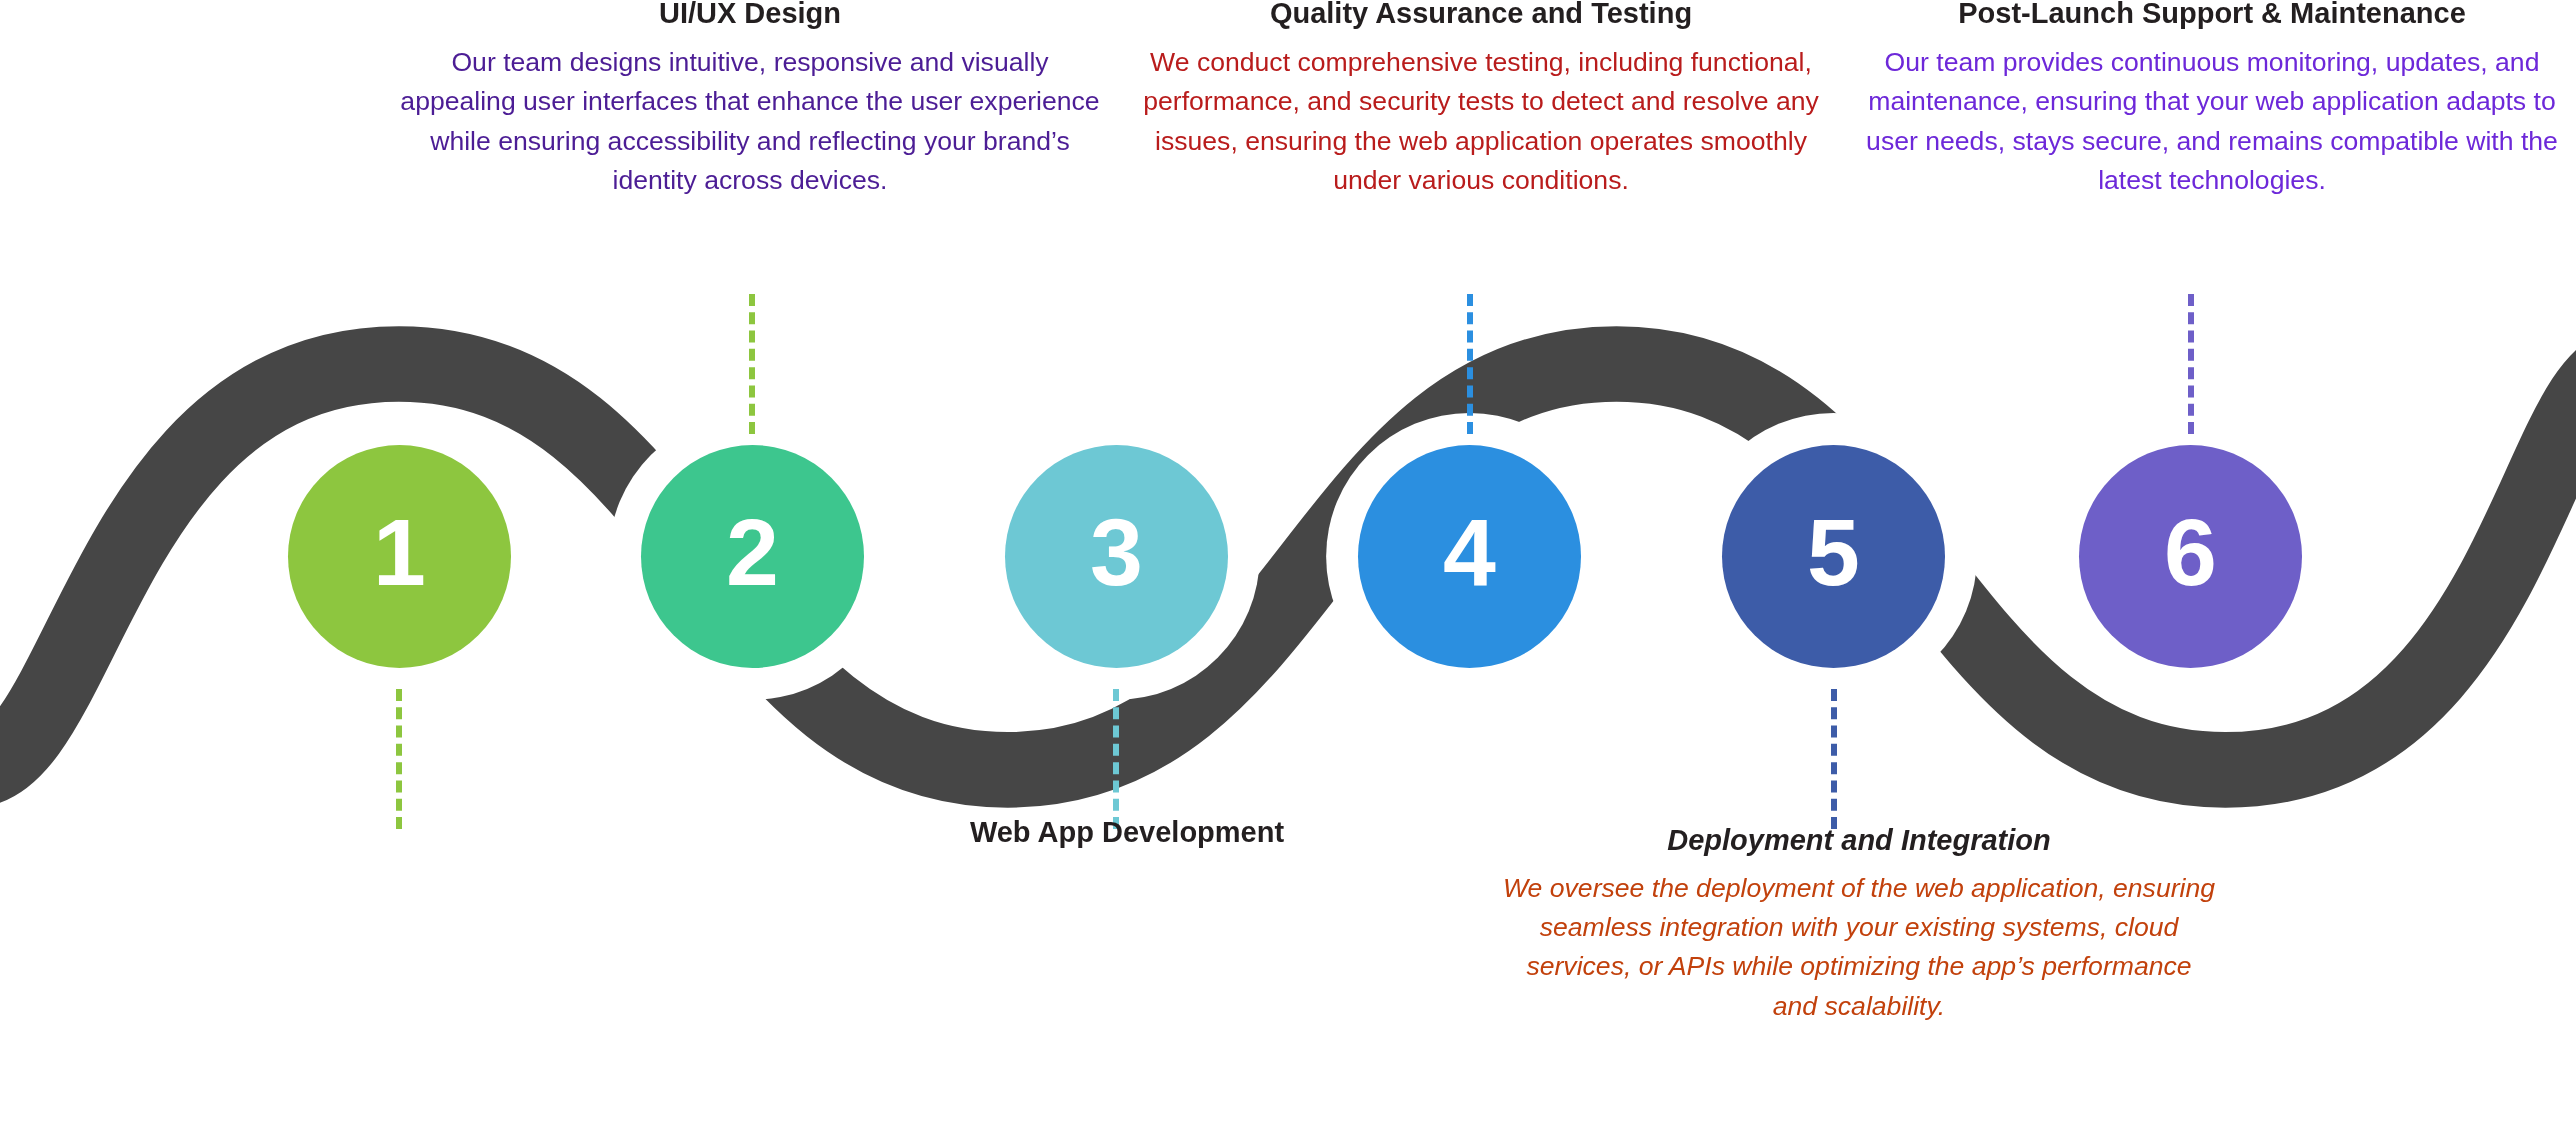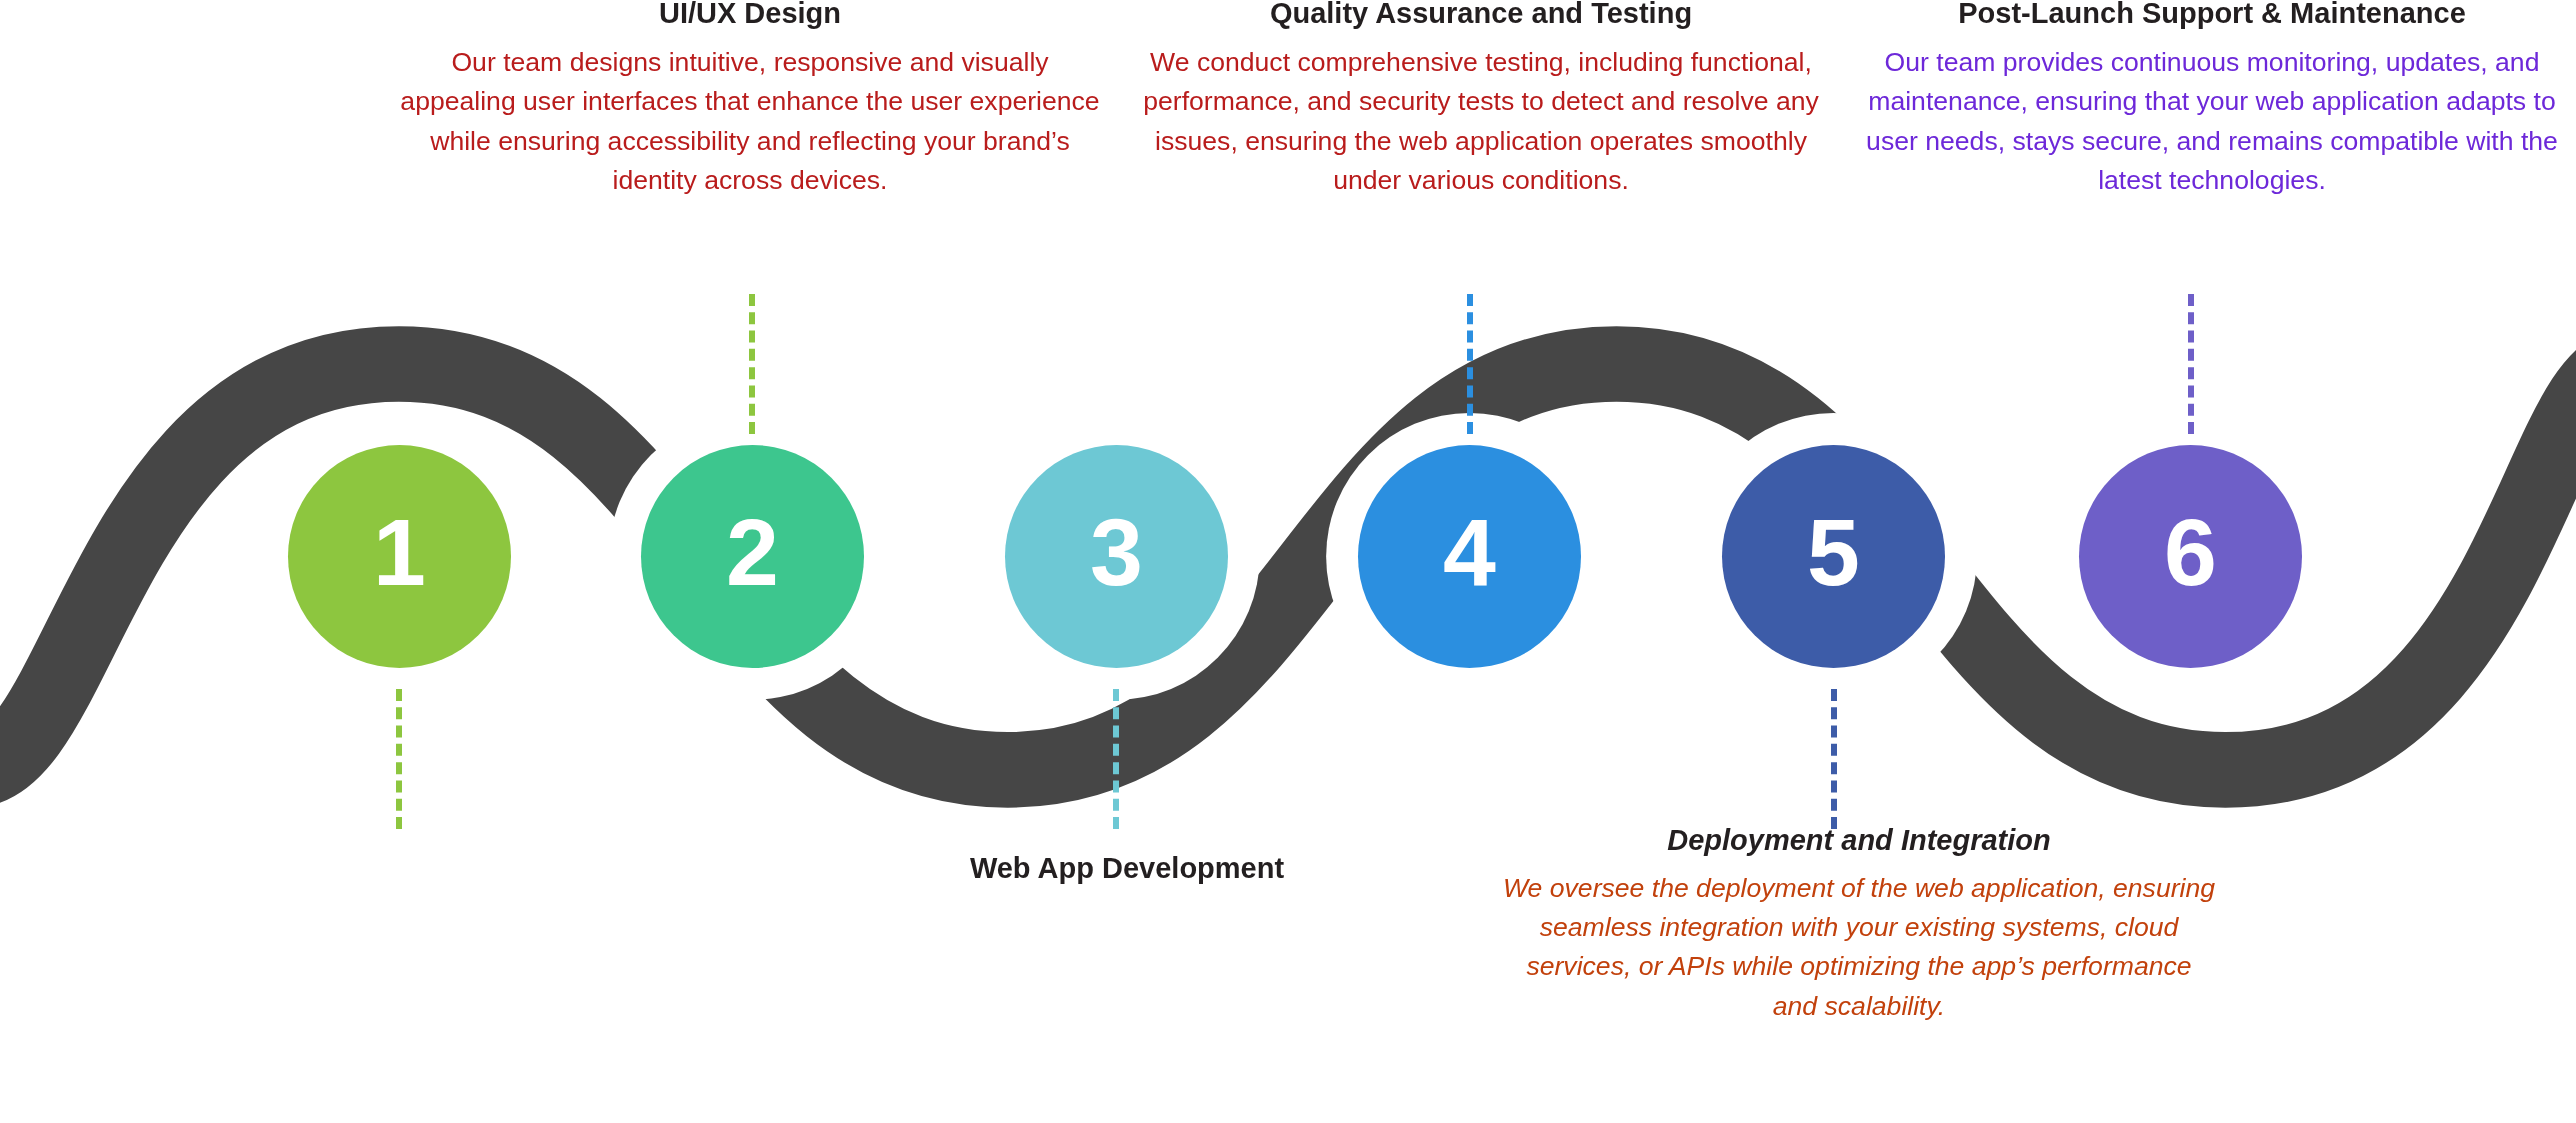--- a/index.html
+++ b/index.html
@@ -108,35 +108,35 @@
   </div>
   <div class="node" style="left: 1722px; top: 445px; background: rgb(61, 92, 168); color: rgb(255, 255, 255);">
     <span>5</span>
   </div>
   <div class="node" style="left: 2079px; top: 445px; background: rgb(110, 95, 200); color: rgb(255, 255, 255);">
     <span>6</span>
   </div>
 
   <div class="block top" style="left:393px; top:-2.8px; width:714px;">
     <p class="ttl" style="color: rgb(35, 31, 32);">UI/UX Design</p>
-    <p class="body" style="color: #b91c1c;">Our team designs intuitive, responsive and visually appealing user interfaces that enhance the user experience while ensuring accessibility and reflecting your brand’s identity across devices.</p>
+    <p class="body" style="color: #4c1d95;">Our team designs intuitive, responsive and visually appealing user interfaces that enhance the user experience while ensuring accessibility and reflecting your brand’s identity across devices.</p>
   </div>
 
   <div class="block top" style="left:1124px; top:-2.8px; width:714px;">
     <p class="ttl" style="color: rgb(35, 31, 32);">Quality Assurance and Testing</p>
     <p class="body" style="color: #b91c1c;">We conduct comprehensive testing, including functional, performance, and security tests to detect and resolve any issues, ensuring the web application operates smoothly under various conditions.</p>
   </div>
 
   <div class="block top" style="left:1855px; top:-2.8px; width:714px;">
     <p class="ttl" style="color: rgb(35, 31, 32);">Post-Launch Support &amp; Maintenance</p>
     <p class="body" style="color: #6d28d9;">Our team provides continuous monitoring, updates, and maintenance, ensuring that your web application adapts to user needs, stays secure, and remains compatible with the latest technologies.</p>
   </div>
 
 
-  <div class="block bottom" style="left:770px; top:852px; width:714px;">
+  <div class="block bottom" style="left:770px; top:816px; width:714px;">
     <p class="ttl" style="color: rgb(35, 31, 32);">Web App Development</p>
   </div>
 
   <div class="block bottom" style="left:1502px; top:824px; width:714px;font-style:italic;">
     <p class="ttl" style="color: rgb(35, 31, 32);">Deployment and Integration</p>
     <p class="body" style="color: #c2410c;">We oversee the deployment of the web application, ensuring seamless integration with your existing systems, cloud services, or APIs while optimizing the app’s performance and scalability.</p>
   </div>
 
 </div>
 

